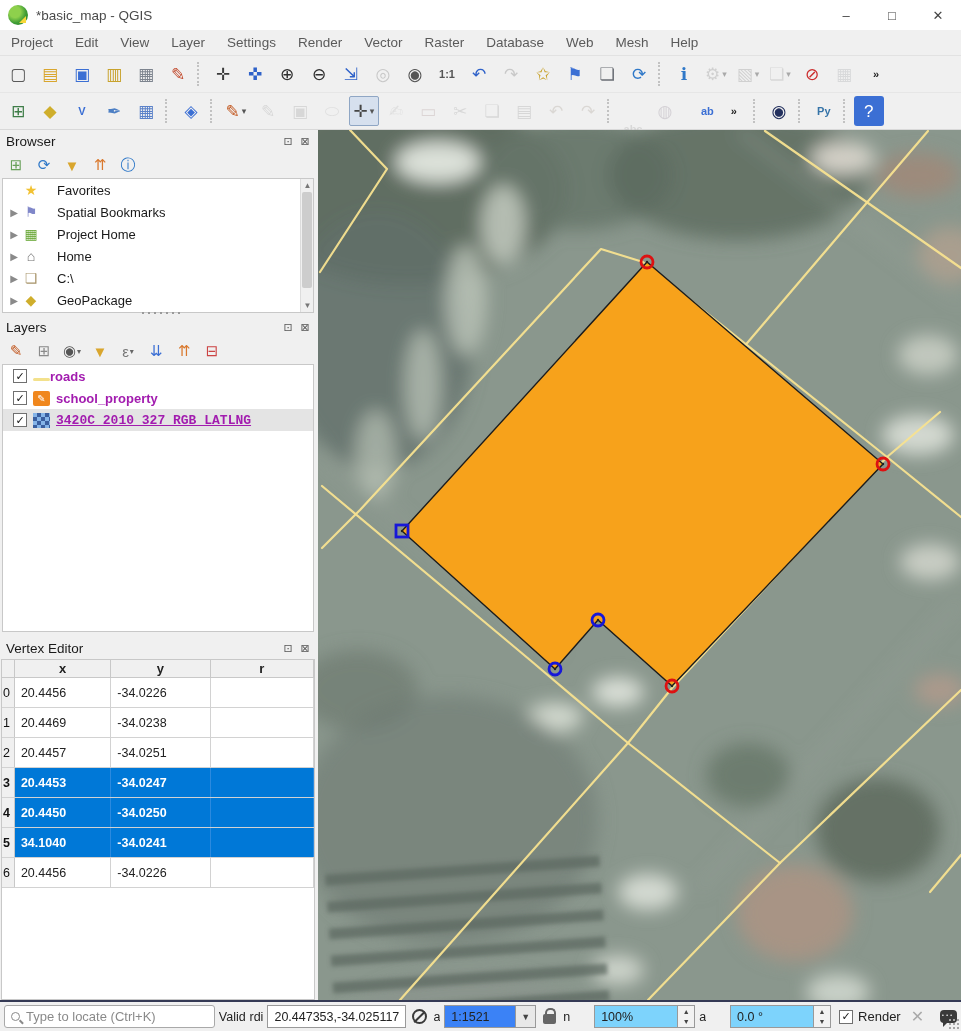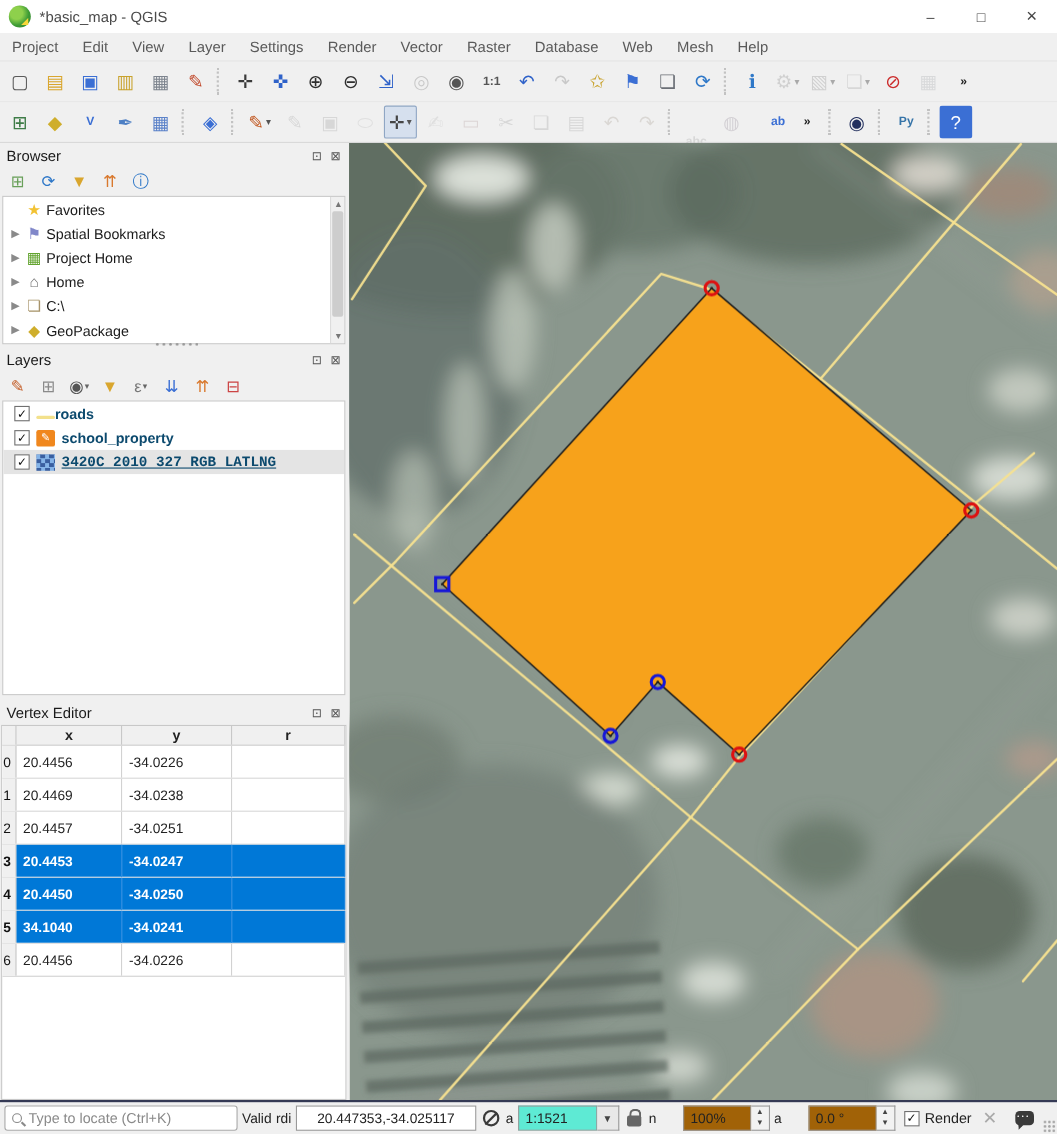--- a/index.html
+++ b/index.html
@@ -37,35 +37,35 @@
   .panel-head{height:22px;display:flex;align-items:center;padding:0 4px 0 6px;color:#1a1a1a;font-size:13.5px;}
   .panel-btns{margin-left:auto;display:flex;gap:3px;color:#555;font-size:11px;}
   .panel-btn{width:14px;height:14px;display:flex;align-items:center;justify-content:center;}
   .ptool{height:26px;display:flex;align-items:center;gap:4px;padding-left:4px;}
   .ptool .pbtn{width:24px;height:22px;display:flex;align-items:center;justify-content:center;font-size:15px;}
   .ptool .pbtn .pdd{font-size:8px;color:#666;margin-left:1px;}
   .tree{position:relative;background:#fff;border:1px solid #c8c8c8;overflow:hidden;}
   .tree-row{height:22px;display:flex;align-items:center;padding-left:4px;}
   .tree-arrow{width:14px;color:#8a8a8a;font-size:10px;text-align:center;}
   .tree-icon{width:20px;text-align:center;font-size:14px;}
-  .tree-label{margin-left:1px;color:#1a1a1a;}
+  .tree-label{margin-left:16px;color:#1a1a1a;}
   .scrollbar{position:absolute;right:0;top:0;width:13px;height:100%;background:#f0f0f0;border-left:1px solid #dcdcdc;}
   .sb-up,.sb-dn{position:absolute;left:0;width:13px;height:13px;color:#777;font-size:8px;display:flex;align-items:center;justify-content:center;}
   .sb-up{top:0;} .sb-dn{bottom:0;}
   .sb-thumb{position:absolute;left:1px;top:13px;width:10px;height:96px;background:#cdcdcd;border-radius:2px;}
   
   .layer-row{height:22px;display:flex;align-items:center;padding-left:10px;}
   .layer-row.selected{background:#e4e4e4;}
   .chk{width:14px;height:14px;border:1px solid #707070;background:#fff;display:flex;align-items:center;justify-content:center;
     font-size:11px;color:#111;margin-right:6px;}
   .sym{width:17px;height:15px;margin-right:6px;display:flex;align-items:center;justify-content:center;}
   .sym-line{height:3px;width:17px;background:#f3e18c;border-radius:2px;align-self:center;margin-top:6px;}
   .sym-edit{background:#f0871d;color:#fff;font-size:10px;border-radius:2px;}
   .sym-raster{background:conic-gradient(#3a5fa0 25%,#85b4e8 0 50%,#3a5fa0 0 75%,#85b4e8 0);background-size:8px 8px;}
-  .layer-label{font-weight:bold;color:#0c4a6e;white-space:nowrap;}
+  .layer-label{font-weight:bold;color:#a21caf;white-space:nowrap;}
   .layer-label.underline{text-decoration:underline;font-family:Liberation Mono, monospace;}
   
   .vtable{background:#fff;border:1px solid #c8c8c8;overflow:hidden;}
   .vhead{display:flex;height:18px;background:#f0f0f0;border-bottom:1px solid #c8c8c8;font-weight:bold;}
   .vhead .vh{border-right:1px solid #c8c8c8;display:flex;align-items:center;justify-content:center;}
   .vh.num{width:13px;border-right:1px solid #c8c8c8;background:#f0f0f0;}
   .vh.c1,.vrow .c1{width:97px;} .vh.c2,.vrow .c2{width:100px;} .vh.c3,.vrow .c3{width:104px;}
   .vrow{display:flex;height:30px;border-bottom:1px solid #d2d2d2;background:#fff;}
   .vnum{width:13px;background:#f0f0f0;border-right:1px solid #c8c8c8;display:flex;align-items:center;font-size:12.5px;color:#111;justify-content:flex-start;padding-left:1px;}
   .vrow .cell{display:flex;align-items:center;padding-left:6px;border-right:1px solid #d2d2d2;font-size:12.5px;}
@@ -78,31 +78,31 @@
   
   #statusbar{position:absolute;left:0;top:1000px;width:961px;height:31px;background:#f0f0f0;border-top:2px solid #353a55;
     display:flex;align-items:center;gap:4px;padding:0 4px;}
   .locator{width:212px;height:23px;background:#fff;border:1px solid #a9a9a9;border-radius:3px;display:flex;align-items:center;padding:0 6px;gap:6px;}
   .mag-icon{width:9px;height:9px;border:1.6px solid #8a8a8a;border-radius:50%;position:relative;flex:none;}
   .mag-icon::after{content:"";position:absolute;left:7px;top:8px;width:5px;height:1.6px;background:#8a8a8a;transform:rotate(45deg);}
   .locator-ph{color:#8a8a8a;font-size:13px;white-space:nowrap;overflow:hidden;}
   .sb-msg{color:#222;font-size:12.5px;white-space:nowrap;overflow:hidden;}
   .sb-msg.m1{max-width:36px;} .sb-msg.m2{max-width:20px;}
   .sb-box{height:23px;background:#fff;border:1px solid #999;display:flex;align-items:center;justify-content:center;font-size:12.5px;}
-  .coord{width:164px;}
+  .coord{width:140px;}
   .extents-icon{width:15px;height:15px;border:2px solid #3a3a3a;border-radius:50%;position:relative;margin:0 2px;}
   .extents-icon::after{content:"";position:absolute;left:-2px;top:4.5px;width:15px;height:2px;background:#3a3a3a;transform:rotate(-45deg);}
   .sb-lbl{color:#222;font-size:12.5px;max-width:8px;overflow:hidden;white-space:nowrap;}
   .combo{height:23px;display:flex;}
-  .combo .val{width:72px;background:#5eead4;border:1px solid #999;display:flex;align-items:center;padding-left:6px;font-size:12.5px;}
+  .combo .val{width:72px;background:#3b82f6;border:1px solid #999;display:flex;align-items:center;padding-left:6px;font-size:12.5px;}
   .combo .btn{width:20px;border:1px solid #999;border-left:none;background:#e8e8e8;display:flex;align-items:center;justify-content:center;font-size:9px;color:#444;}
   .lock{width:13px;height:10px;background:#666;border-radius:2px;position:relative;margin:0 3px;margin-top:5px;}
   .lock::before{content:"";position:absolute;left:2px;top:-6px;width:7px;height:7px;border:2px solid #666;border-bottom:none;border-radius:5px 5px 0 0;}
   .spin{height:23px;display:flex;}
-  .spin .val{background:#a16207;border:1px solid #999;display:flex;align-items:center;padding-left:6px;font-size:12.5px;width:62px;margin-left:20px;}
+  .spin .val{background:#7dd3fc;border:1px solid #999;display:flex;align-items:center;padding-left:6px;font-size:12.5px;width:84px;margin-left:20px;}
   .spin .btns{width:17px;border:1px solid #999;border-left:none;background:#f2f2f2;display:flex;flex-direction:column;}
   .spin .btns span{flex:1;display:flex;align-items:center;justify-content:center;font-size:7px;color:#444;}
   .render{display:flex;align-items:center;gap:5px;margin-left:4px;}
   .render .cb{width:14px;height:14px;background:#fff;border:1px solid #707070;display:flex;align-items:center;justify-content:center;font-size:11px;color:#111;}
   .stop-icon{color:#a9a9a9;font-size:16px;font-weight:bold;margin:0 6px;}
   .msg-bubble{width:17px;height:13px;background:#3a3a3a;border-radius:4px;position:relative;margin-left:6px;}
   .msg-bubble::before{content:"";position:absolute;left:3px;bottom:-4px;border:3px solid transparent;border-top-color:#3a3a3a;border-left-color:#3a3a3a;}
   .msg-bubble::after{content:"• • •";position:absolute;left:2px;top:2px;font-size:5px;color:#fff;letter-spacing:.5px;}
   .resize-grip{position:absolute;right:1px;bottom:1px;width:12px;height:12px;
     background:radial-gradient(circle,#a5a5a5 1px,transparent 1.3px);background-size:4px 4px;}

